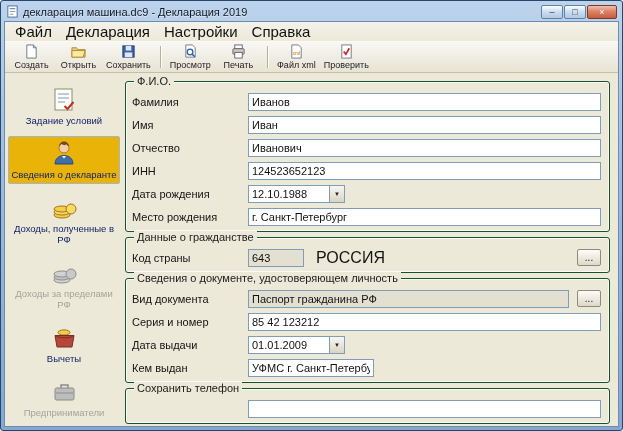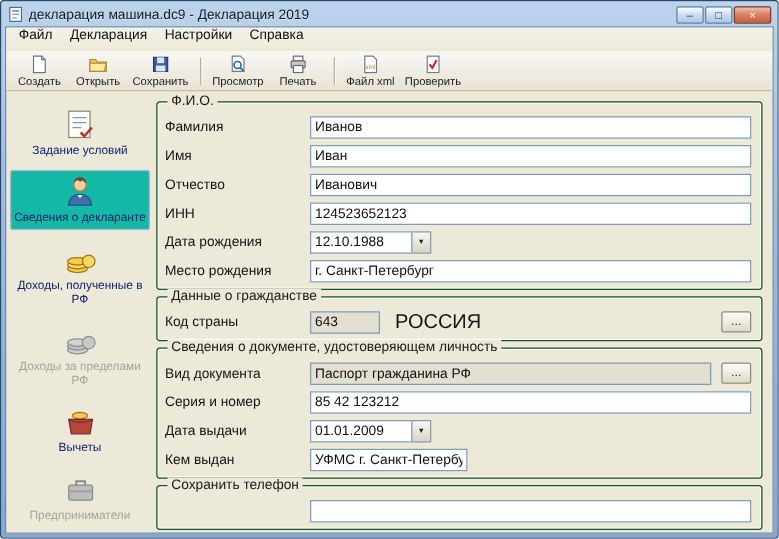--- a/index.html
+++ b/index.html
@@ -23,37 +23,37 @@
     border:1px solid #5e82a8; border-radius:2px; color:#1d3350;
   }
   .win-btn.close{
     width:30px; color:#fff;
     background:linear-gradient(#f2bfae,#dd8166 45%,#c75f3e);
     border-color:#7d3a27;
   }
 
   .window-body{ flex:1; background:#ece9d8; border:1px solid #6d8cab; display:flex; flex-direction:column; overflow:hidden; }
 
-  .menubar{ height:19px; display:flex; align-items:flex-end; padding:5px 3px; font-size:11px; color:#111;
+  .menubar{ height:19px; display:flex; align-items:center; padding:5px 3px; font-size:15px; color:#111;
             background:linear-gradient(#f4f2ea,#ece9d8); }
   .menu-item{ padding:2px 7px; }
 
   .toolbar{ height:32px; display:flex; align-items:stretch; padding:1px 3px;
             background:linear-gradient(#f8f7f3,#e7e4d4); border-top:1px solid #fbfaf6; border-bottom:1px solid #c3bfa9; }
   .tb-btn{ display:flex; flex-direction:column; align-items:center; justify-content:center; min-width:47px; padding:0 4px; }
   .tb-icon svg{ width:15px; height:15px; display:block; }
   .tb-label{ font-size:9px; color:#1c1c1c; margin-top:1px; white-space:nowrap; }
   .tb-sep{ width:1px; background:#b4b09a; box-shadow:1px 0 0 #fdfcf8; margin:3px 5px; }
 
   .main{ flex:1; display:flex; overflow:hidden; }
 
   .sidebar{ width:118px; flex:none; display:flex; flex-direction:column; padding-top:6px; }
   .side-item{ display:flex; flex-direction:column; align-items:center; text-align:center;
               margin:3px 3px; padding:3px 1px; border:1px solid transparent; border-radius:2px; }
-  .side-item.selected{ background:#14b8a6; border-color:#a0b6d0; }
+  .side-item.selected{ background:#eab308; border-color:#a0b6d0; }
   .side-icon svg{ width:27px; height:27px; display:block; }
   .side-label{ font-size:9.5px; line-height:11px; color:#13226b; margin-top:2px; }
   .side-item.disabled .side-label{ color:#a6a39b; }
 
   .content{ flex:1; display:flex; flex-direction:column; padding:3px 8px 0 2px; overflow:hidden; }
   .groupbox{ position:relative; border:1px solid #14532d; border-radius:3px; margin-top:5px;
              padding:8px 6px 3px 6px; box-shadow:inset 0 0 0 1px #fbfaf4; }
   .gb-title{ position:absolute; top:-7px; left:8px; background:#ece9d8; padding:0 3px; font-size:11px; color:#1a1a1a; white-space:nowrap; }
 
   .frow{ display:flex; align-items:center; height:23px; }

